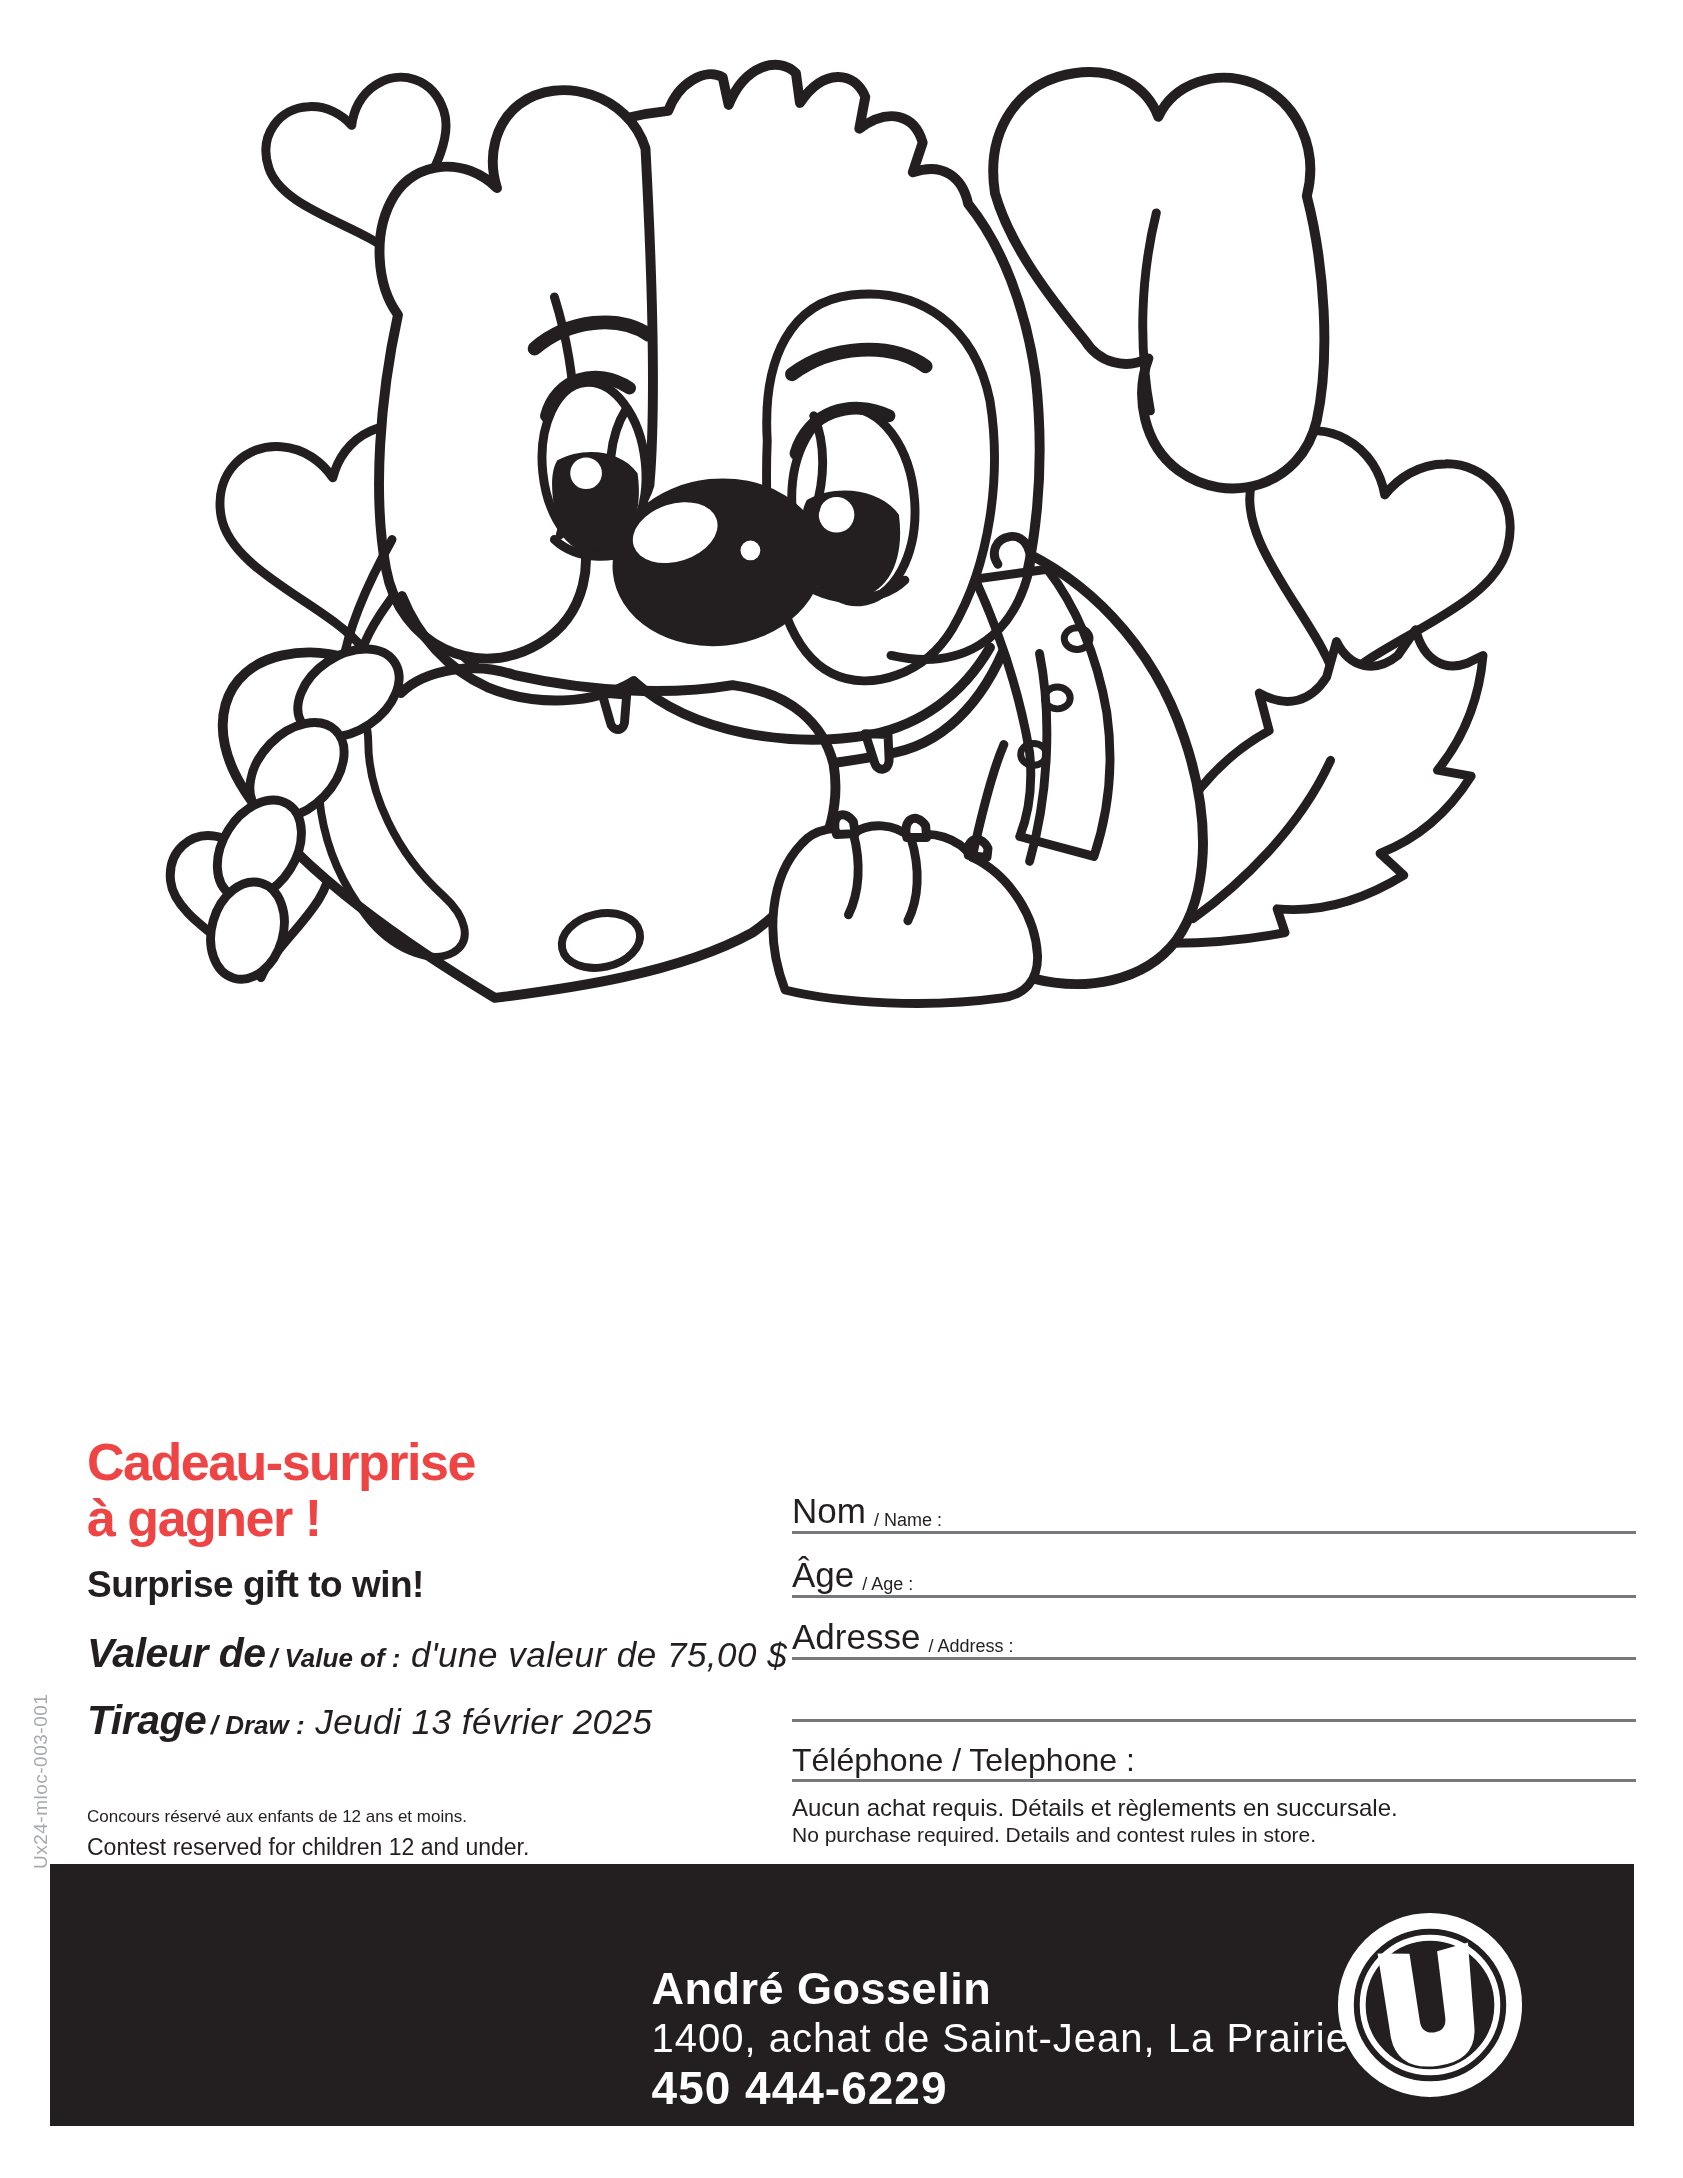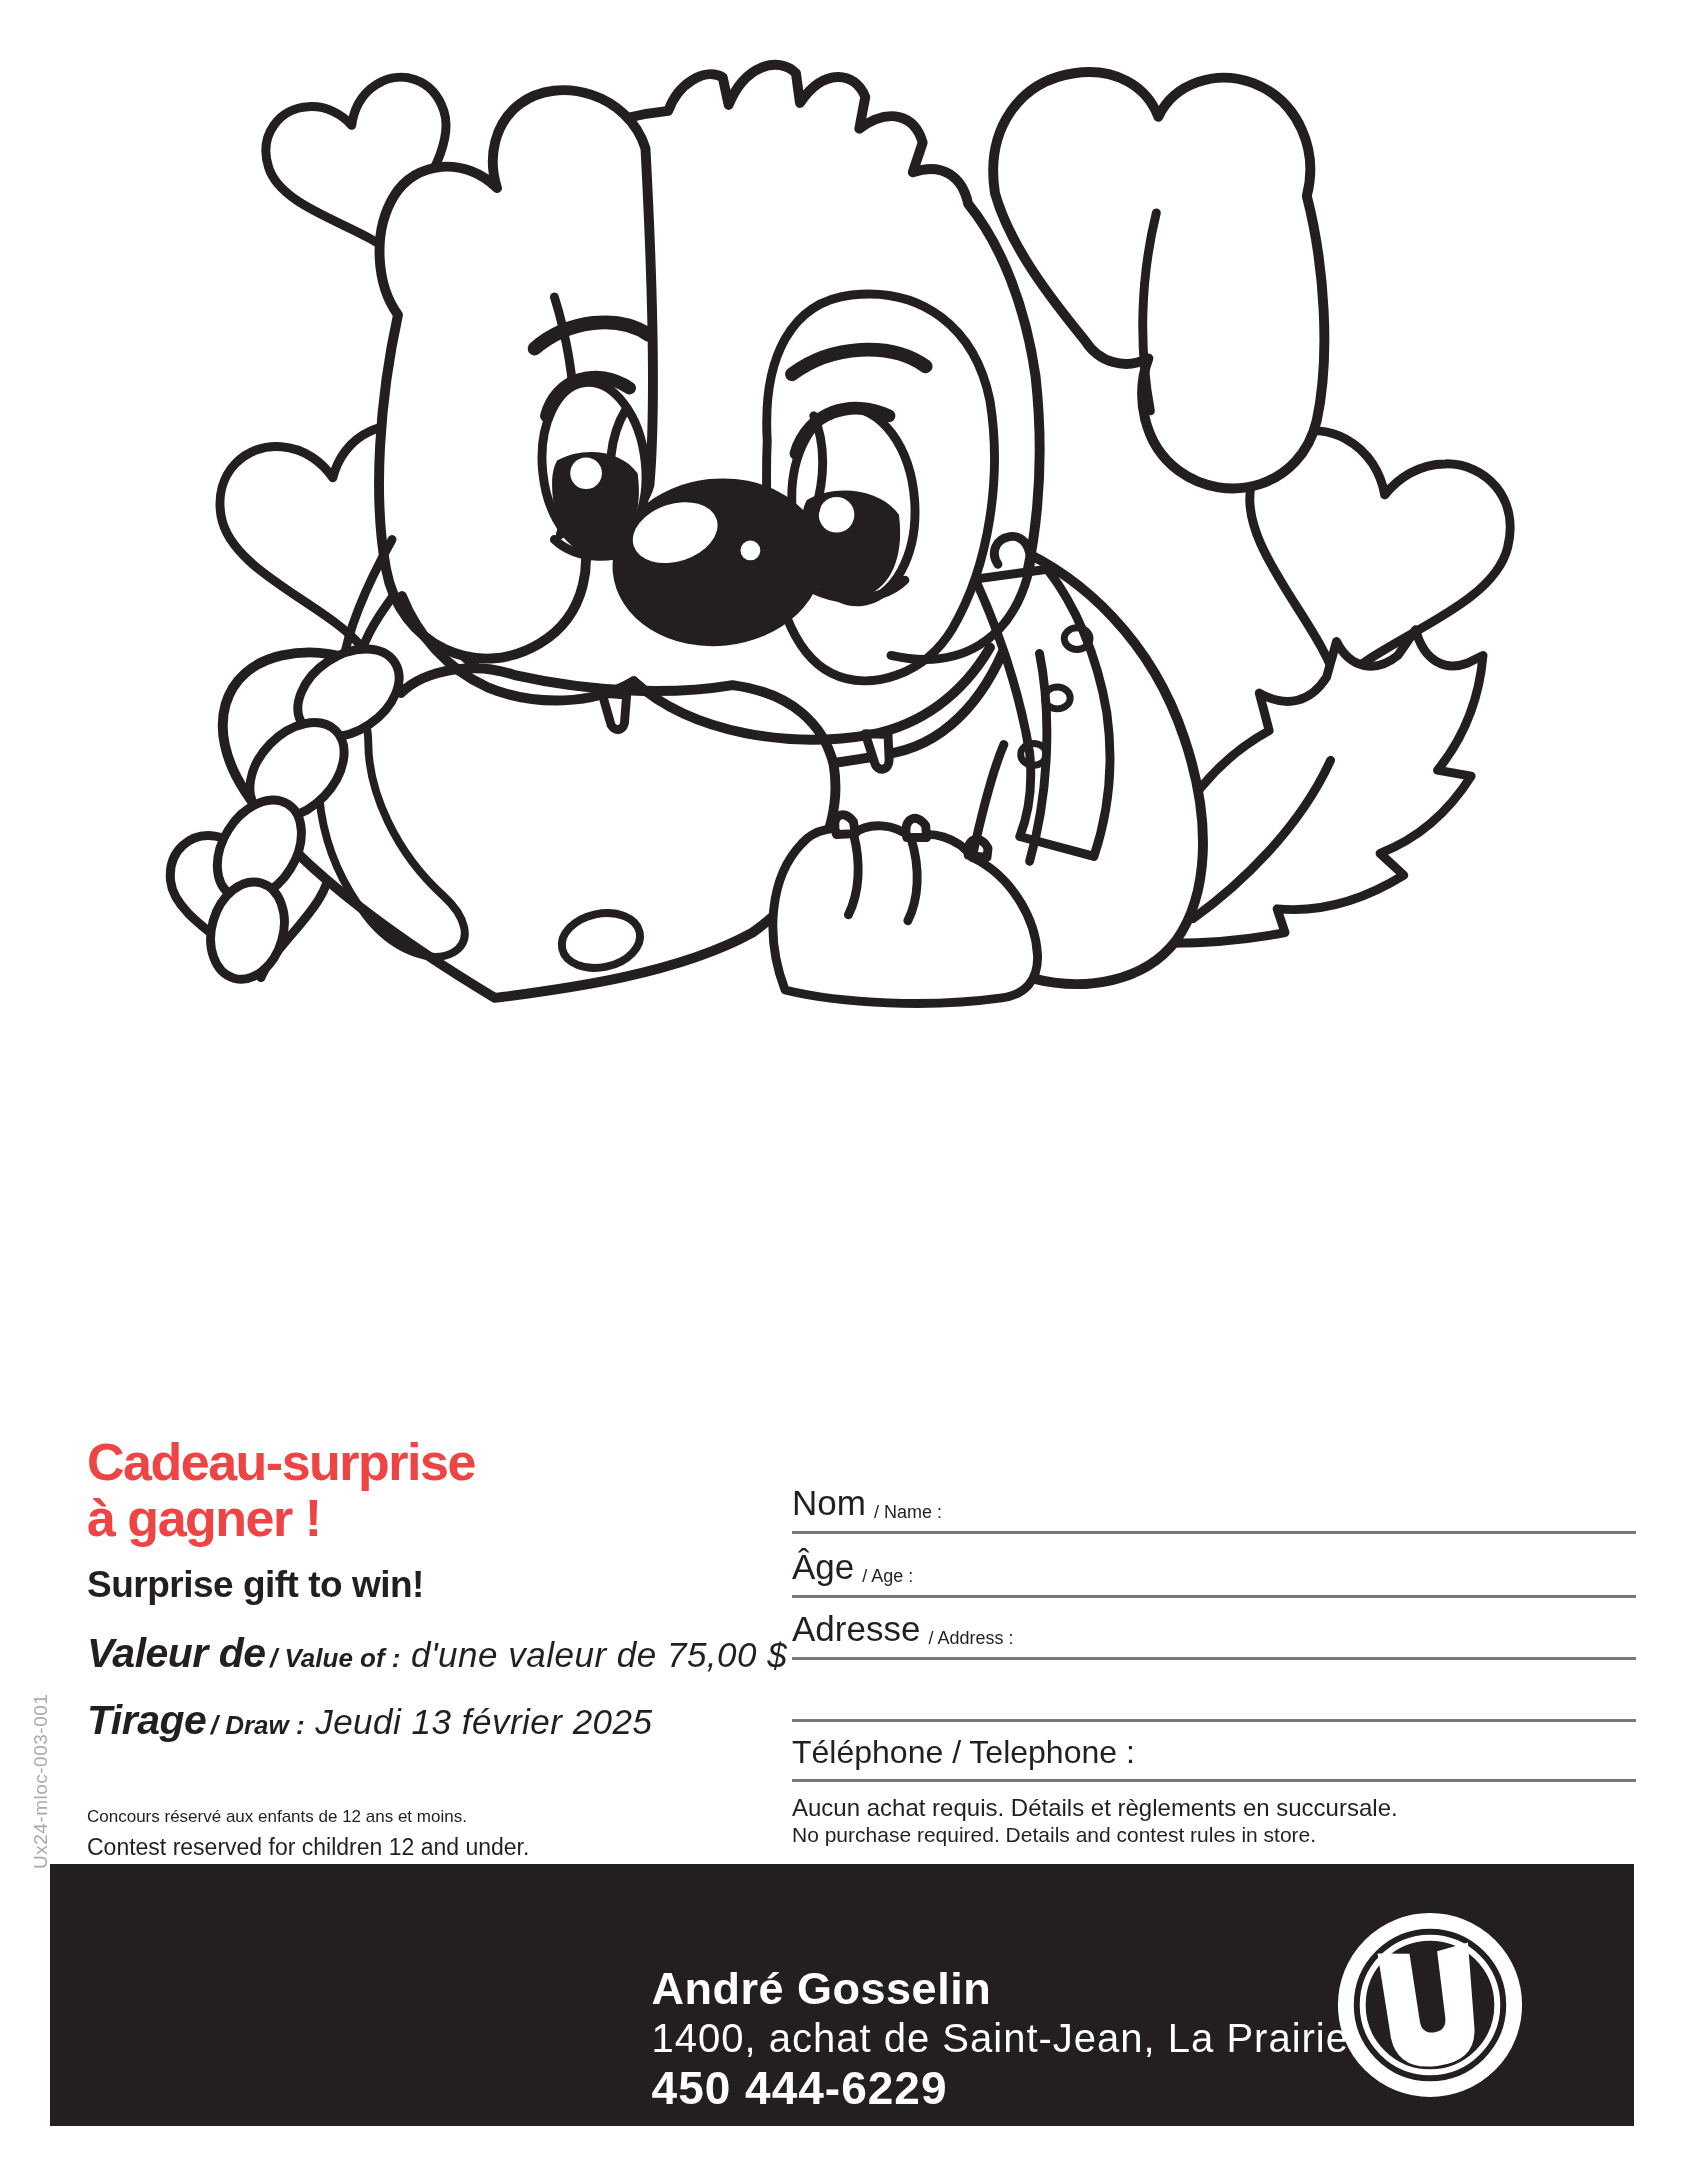--- a/index.html
+++ b/index.html
@@ -17,21 +17,21 @@
   .lbl-small{font-size:26px;font-weight:700;}
   .lbl-text{font-size:35px;font-weight:400;letter-spacing:0.5px;margin-left:6px;}
   .eligibility{position:absolute;left:87px;top:1802px;line-height:30px;}
   .elig-fr{font-size:17px;}
   .elig-en{font-size:23px;}
   
   .vcode{position:absolute;left:30px;top:1869px;transform:rotate(-90deg);transform-origin:left top;
          font-size:19px;color:#a8aaad;letter-spacing:0.5px;white-space:nowrap;}
   
   .field{position:absolute;left:792px;width:844px;border-bottom:3px solid #77787b;
-         display:flex;align-items:flex-end;padding-bottom:8px;box-sizing:border-box;}
+         display:flex;align-items:flex-end;padding-bottom:0;box-sizing:border-box;}
   .f1{top:1483px;height:51px;}
   .f2{top:1547px;height:51px;align-items:flex-end;}
   .f3{top:1609px;height:51px;text-align:center;}
   .f3b{top:1671px;height:51px;}
   .f4{top:1731px;height:51px;}
   .field .big{font-size:35px;font-weight:400;}
   .field .small{font-size:18px;font-weight:400;margin-left:8px;}
   .field .single{font-size:32px;font-weight:400;}
   .smallprint{position:absolute;left:792px;top:1794px;line-height:27px;}
   .sp-fr{font-size:24px;}

